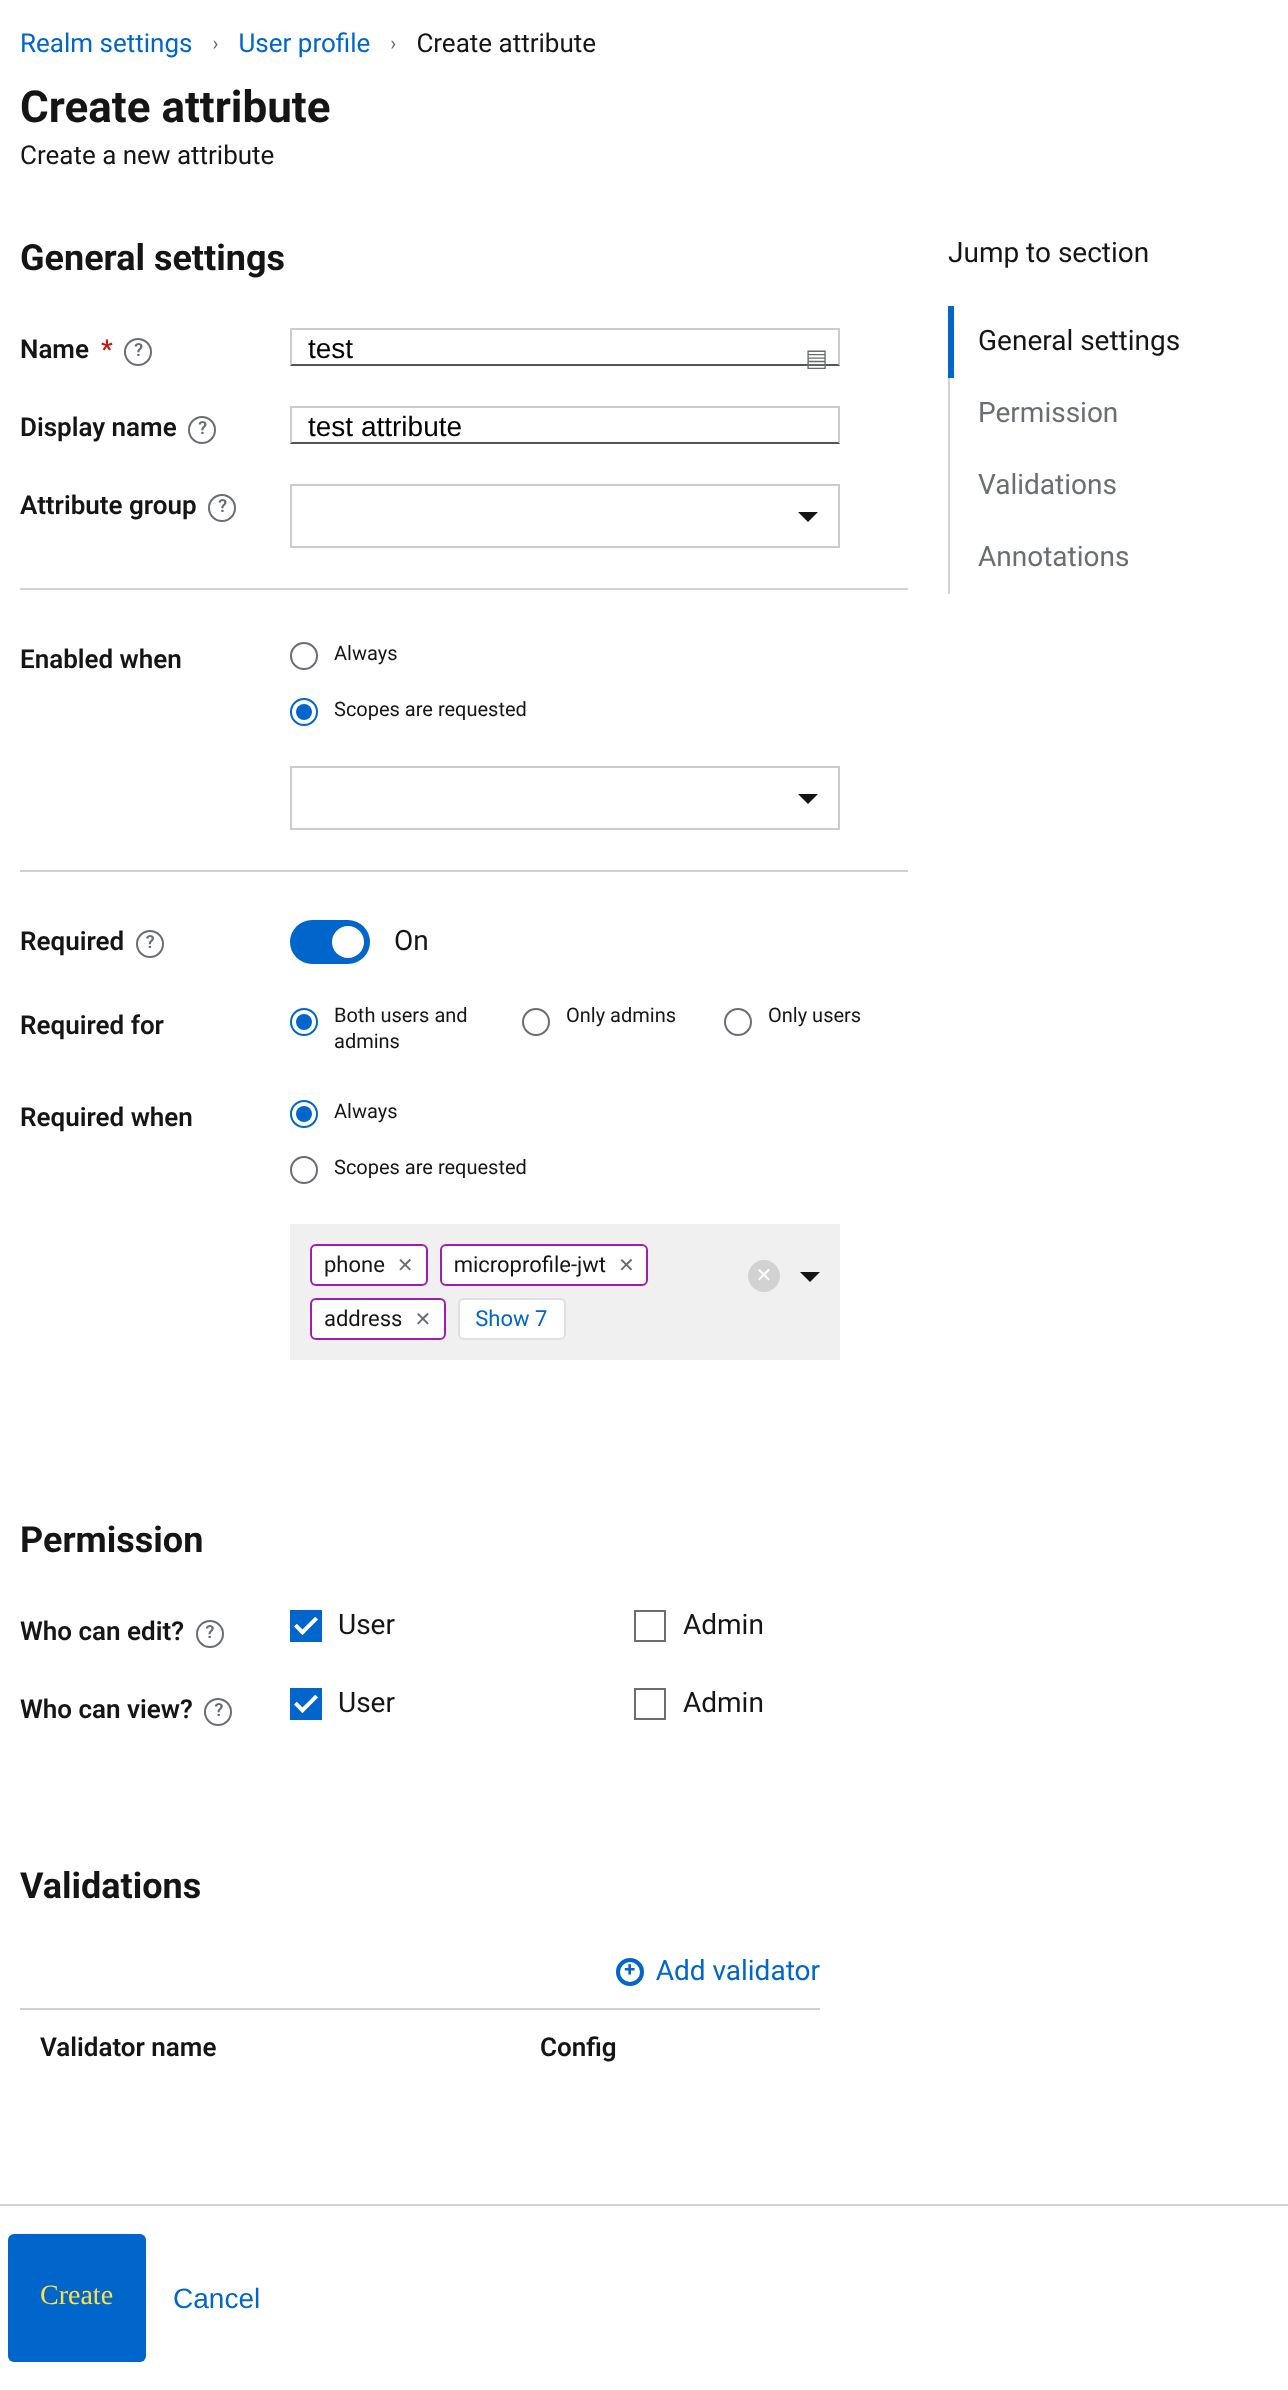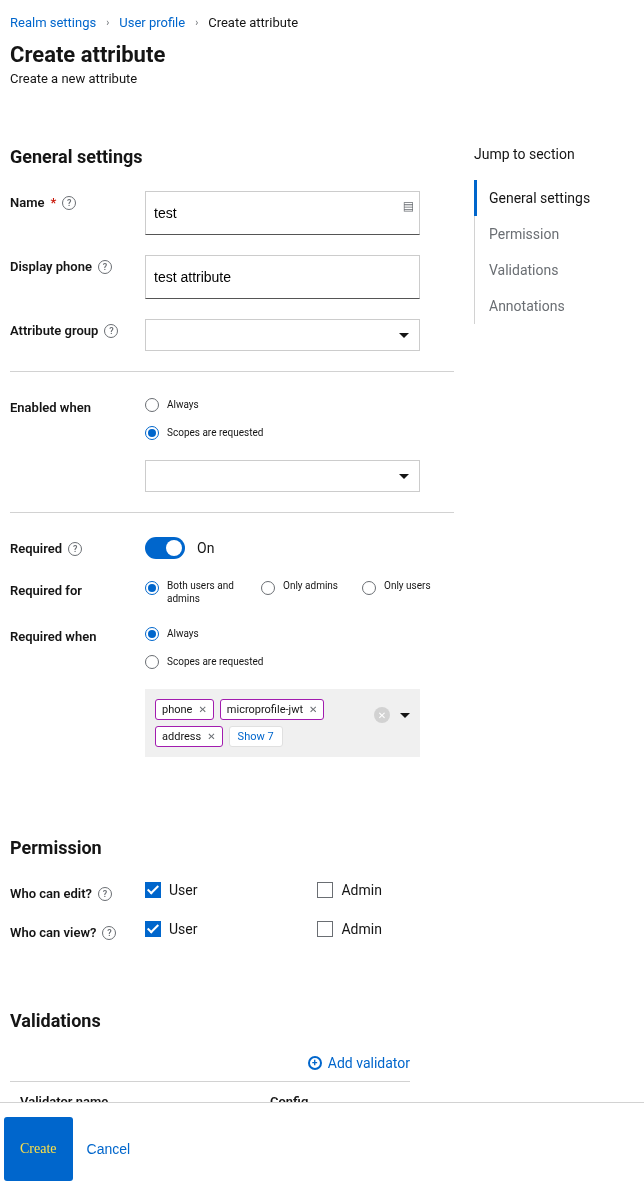--- a/index.html
+++ b/index.html
@@ -9,21 +9,21 @@
 .content { padding: 10px 10px 0 10px; }
 
 
 .breadcrumb { display: flex; align-items: center; gap: 10px; font-size: 13px; margin-bottom: 12px; padding-top: 5px; }
 .breadcrumb a { color: #0066cc; text-decoration: none; cursor: pointer; }
 .breadcrumb .sep { color: #6a6e73; font-size: 10px; }
 .breadcrumb .current { color: #151515; }
 
 
 .page-title { font-size: 22px; font-weight: 700; margin-bottom: 4px; }
-.page-subtitle { font-size: 13px; color: #151515; margin-bottom: 60px; }
+.page-subtitle { font-size: 13px; color: #151515; margin-bottom: 33px; }
 
 
 .main-row { display: flex; gap: 20px; }
 .form-col { flex: 1; }
 .jump-col { width: 160px; flex-shrink: 0; }
 
 
 .jump-title { font-size: 14px; margin-bottom: 18px; }
 .jump-nav { border-left: 1px solid #d2d2d2; }
 .jump-item { display: block; padding: 10px 14px; font-size: 14px; color: #6a6e73; cursor: pointer; }
@@ -37,21 +37,21 @@
 
 .form-item { display: flex; align-items: flex-start; margin-bottom: 20px; }
 .form-item.border-top { border-top: 1px solid #d2d2d2; padding-top: 24px; margin-top: 4px; }
 .form-label { width: 135px; flex-shrink: 0; font-size: 13px; font-weight: 600; display: flex; align-items: center; gap: 6px; padding-top: 4px; }
 .form-label .req { color: #c9190b; }
 .form-control-area { flex: 1; max-width: 275px; }
 .form-control-area.wide { max-width: none; }
 
 .help-icon { width: 14px; height: 14px; border: 1px solid #6a6e73; border-radius: 50%; display: inline-flex; align-items: center; justify-content: center; font-size: 9px; color: #6a6e73; cursor: pointer; }
 
-.text-input { width: 100%; height: 44px; border: 1px solid #ccc; border-bottom: 1px solid #555; padding: 0 8px; font-size: 14px; }
+.text-input { width: 100%; height: 19px; border: 1px solid #ccc; border-bottom: 1px solid #555; padding: 0 8px; font-size: 14px; }
 .text-input.with-icon { padding-right: 28px; }
 .input-wrap { position: relative; }
 .input-end-icon { position: absolute; right: 6px; top: 8px; color: #6a6e73; font-size: 12px; }
 
 .select-box { width: 100%; height: 32px; border: 1px solid #ccc; background: #fff; display: flex; align-items: center; justify-content: space-between; padding: 0 10px; cursor: pointer; font-size: 14px; }
 .caret-down { width: 0; height: 0; border-left: 5px solid transparent; border-right: 5px solid transparent; border-top: 5px solid #151515; }
 
 
 .radio-group { display: flex; flex-direction: column; gap: 12px; }
 .radio-row { display: flex; align-items: center; gap: 8px; cursor: pointer; }
@@ -129,21 +129,21 @@
           <div class="form-control-area">
             <div class="input-wrap">
               <input type="text" class="text-input with-icon" value="test" style="">
               <span class="input-end-icon">▤</span>
             </div>
           </div>
         </div>
 
         <div class="form-item">
           <div class="form-label">
-            <span>Display phone</span>
+            <span>Display name</span>
             <span class="help-icon">?</span>
           </div>
           <div class="form-control-area">
             <input type="text" class="text-input" value="test attribute" style="">
           </div>
         </div>
 
         <div class="form-item">
           <div class="form-label">
             <span>Attribute group</span>

